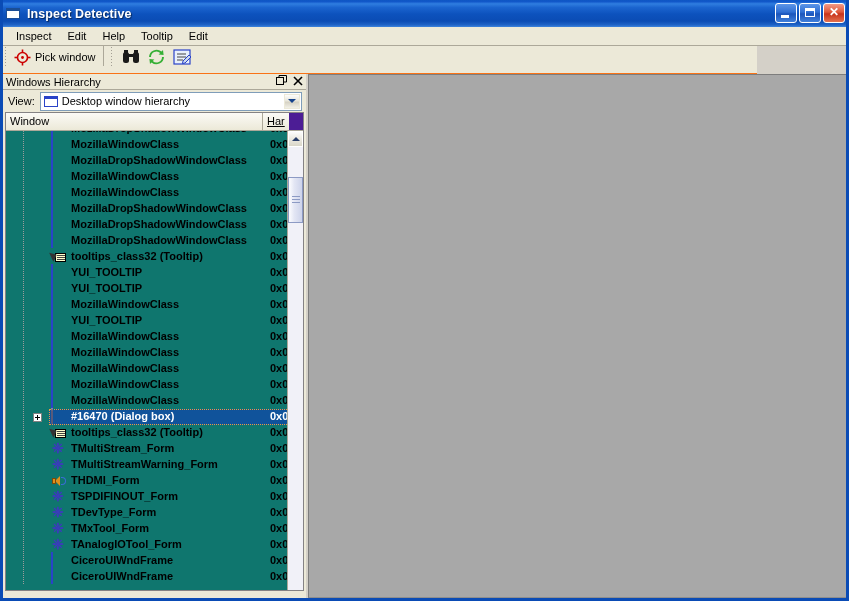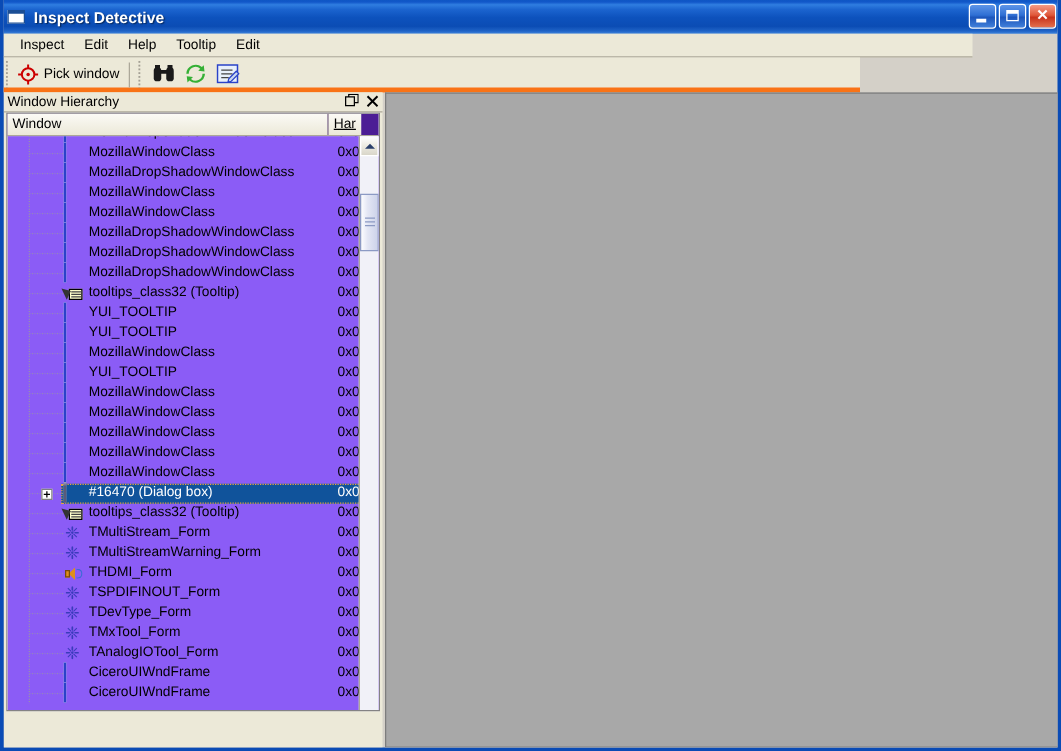--- a/index.html
+++ b/index.html
@@ -108,46 +108,46 @@
     color: #fff;
     font-size: 12px;
     font-weight: bold;
     line-height: 19px;
   }
 
   
   .menubar {
     position: absolute;
     left: -3px; top: 27px;
-    width: 778px;
+    width: 849px;
     height: 19px;
     background: #ece9d8;
     border-bottom: 1px solid #aca899;
     display: flex;
     align-items: center;
     padding-left: 8px;
     box-sizing: border-box;
   }
   .menu-item {
     padding: 2px 8px;
     color: #000;
     font-size: 11px;
     white-space: nowrap;
   }
 
   
   .toolbar {
     position: absolute;
     left: -3px; top: 46px;
-    width: 688px;
+    width: 757px;
     height: 28px;
     background: #ece9d8;
-    border-bottom: 4px solid #f97316;
-    display: flex;
-    align-items: flex-end;
+    border-bottom: 1px solid #f97316;
+    display: flex;
+    align-items: flex-start;
     box-sizing: border-box;
   }
   .grip {
     width: 7px; height: 22px;
     margin: 0 2px 0 3px;
     background-image: radial-gradient(#9b978c 40%, transparent 41%);
     background-size: 3px 3px;
     background-position: 1px 3px;
     background-repeat: repeat-y;
     opacity: .9;
@@ -285,21 +285,22 @@
     overflow: hidden;
     white-space: nowrap;
   }
   .th.c1 { width: 257px; }
   .th.c2 { width: 26px; border-right: none; text-decoration: underline; }
 
   .tree-body {
     position: relative;
     height: 460px;
     overflow: hidden;
-    background: #8b5cf6;
+    background: #0f766e;
+    font-weight: bold;
   }
   .rows { position: absolute; left: 0; top: -10px; width: 283px; }
   .row {
     position: relative;
     height: 16px;
     display: flex;
     align-items: center;
     font-size: 11px;
     color: #000;
     white-space: nowrap;
@@ -564,37 +565,45 @@
         <line x1="4" y1="5" x2="13" y2="5" stroke="#444" stroke-width="1"></line>
         <line x1="4" y1="8" x2="13" y2="8" stroke="#444" stroke-width="1"></line>
         <line x1="4" y1="11" x2="10" y2="11" stroke="#444" stroke-width="1"></line>
         <path d="M10 12l6-6 2 2-6 6-2.6.6z" fill="#c9d8ef" stroke="#2a43c8" stroke-width="1"></path>
       </svg>
     </div>
   </div>
 
   <div class="panel">
     <div class="panel-caption">
-      <div class="cap-text">Window Hierarchy</div>
+      <div class="cap-text">Windows Hierarchy</div>
       <div class="cap-btns">
         <div class="cap-btn">
           <svg width="11" height="11" viewBox="0 0 11 11">
             <rect x="0.5" y="2.5" width="7" height="7" fill="none" stroke="#000" stroke-width="1"></rect>
             <polyline points="3,2.5 3,0.5 10.5,0.5 10.5,7 8,7" fill="none" stroke="#000" stroke-width="1"></polyline>
           </svg>
         </div>
         <div class="cap-btn">
           <svg width="10" height="10" viewBox="0 0 10 10">
             <line x1="1" y1="1" x2="9" y2="9" stroke="#000" stroke-width="1.6"></line>
             <line x1="9" y1="1" x2="1" y2="9" stroke="#000" stroke-width="1.6"></line>
           </svg>
         </div>
       </div>
     </div>
 
+    <div class="view-row">
+      <div class="view-label">View:</div>
+      <div class="combo">
+        <div class="combo-ico"></div>
+        <div class="combo-text">Desktop window hierarchy</div>
+        <div class="combo-arrow"></div>
+      </div>
+    </div>
 
     <div class="tree-wrap">
       <div class="tree-header">
         <div class="th c1">Window</div>
         <div class="th c2">Har</div>
       </div>
       <div class="tree-body">
         <div class="rows" id="tree-rows">
             <div class="row">
               <span class="vline"></span>

